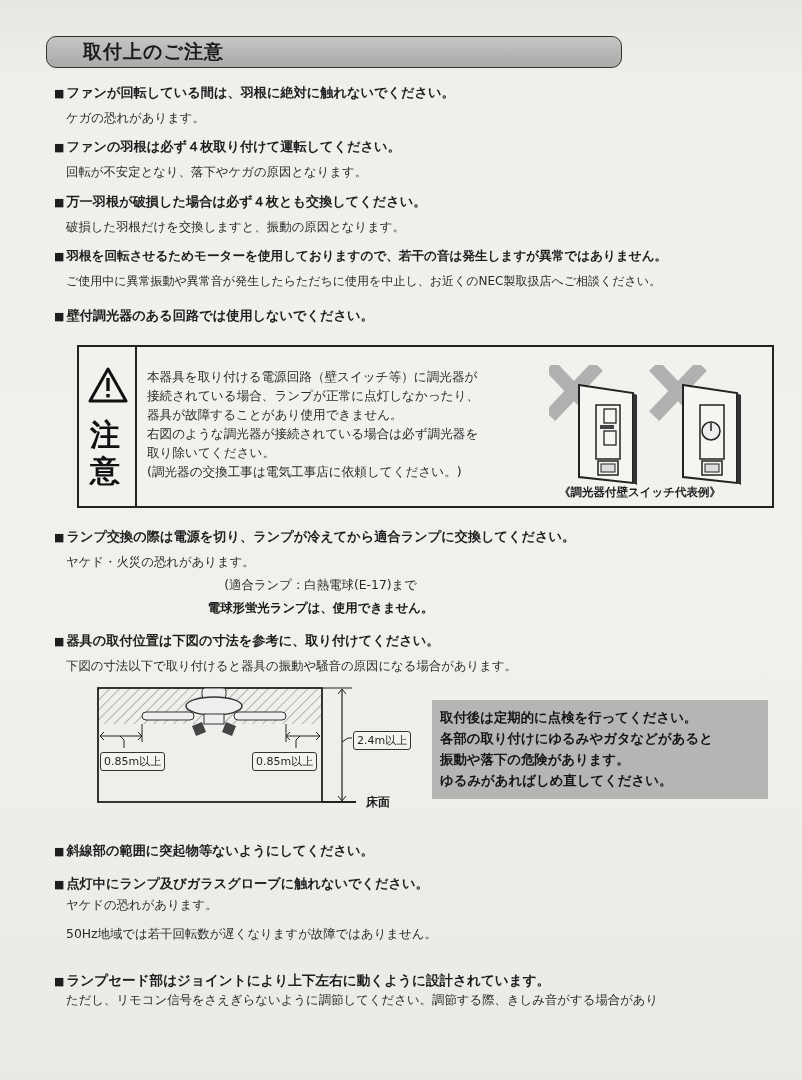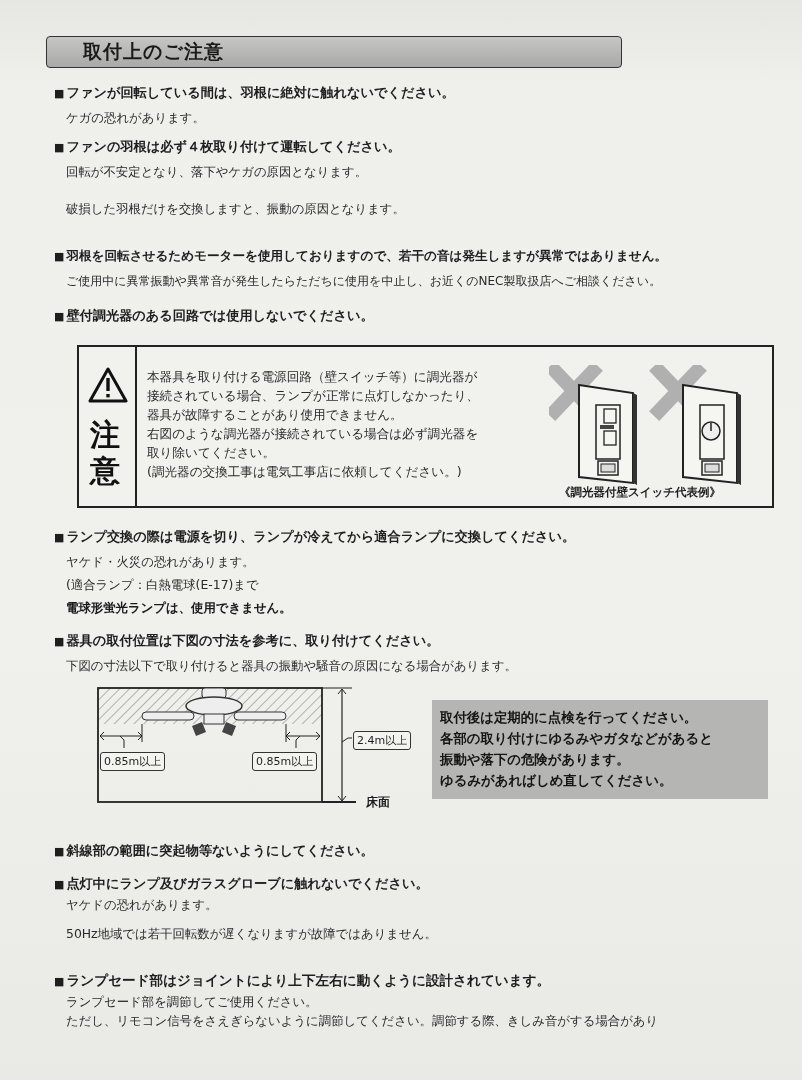--- a/index.html
+++ b/index.html
@@ -10,33 +10,33 @@
     color:#1e1e1e;
     position:relative;
   }
   .page-shade {
     position:absolute; inset:0;
     background:linear-gradient(180deg,#e6e6e3 0%,#efefec 8%,#f0f0ed 60%,#e9e9e6 100%);
   }
   .header-bar {
     position:absolute; left:46px; top:36px; width:576px; height:32px;
     background:linear-gradient(180deg,#c6c6c4,#a9a9a7);
-    border:1.5px solid #333; border-radius:4px;
+    border:1.5px solid #333; border-radius:10px;
     box-sizing:border-box;
   }
   .header-title {
     position:absolute; left:36px; top:2px;
     font-size:19px; font-weight:bold; letter-spacing:1px; color:#1a1a1a;
   }
   .item { position:absolute; left:54px; }
   .item .head { font-size:13.2px; font-weight:bold; white-space:nowrap; }
   .item .head::before { content:"■"; font-size:11px; margin-right:2px; }
   .item .sub { font-size:12.4px; margin-left:12px; margin-top:8px; white-space:nowrap; color:#2a2a2a; }
   .item .sub.bold { font-weight:bold; color:#1a1a1a; }
-  .item .sub + .sub { margin-top:6px; }
+  .item .sub + .sub { margin-top:6px;text-align:center; }
 
   .caution-box {
     position:absolute; left:77px; top:345px; width:697px; height:163px;
     border:2px solid #222; box-sizing:border-box; background:#f1f1ee;
   }
   .caution-left {
     position:absolute; left:0; top:0; width:58px; height:100%;
     border-right:2px solid #222; box-sizing:border-box;
   }
   .warn-icon { position:absolute; left:9px; top:20px; width:40px; height:36px; }
@@ -75,20 +75,21 @@
   <div class="head">ファンが回転している間は、羽根に絶対に触れないでください。</div>
   <div class="sub">ケガの恐れがあります。</div>
 </div>
 
 <div class="item" style="top:138px">
   <div class="head">ファンの羽根は必ず４枚取り付けて運転してください。</div>
   <div class="sub">回転が不安定となり、落下やケガの原因となります。</div>
 </div>
 
 <div class="item" style="top:193px">
+  <div class="head">万一羽根が破損した場合は必ず４枚とも交換してください。</div>
   <div class="sub">破損した羽根だけを交換しますと、振動の原因となります。</div>
 </div>
 
 <div class="item" style="top:248px">
   <div class="head" style="font-size:12.6px">羽根を回転させるためモーターを使用しておりますので、若干の音は発生しますが異常ではありません。</div>
   <div class="sub" style="font-size:12px">ご使用中に異常振動や異常音が発生したらただちに使用を中止し、お近くのNEC製取扱店へご相談ください。</div>
 </div>
 
 <div class="item" style="top:307px">
   <div class="head">壁付調光器のある回路では使用しないでください。</div>
@@ -213,15 +214,14 @@
   <div class="head">点灯中にランプ及びガラスグローブに触れないでください。</div>
   <div class="sub" style="margin-top:4px">ヤケドの恐れがあります。</div>
 </div>
 
 <div class="item" style="top:922px">
   <div class="sub" style="margin-top:4px">50Hz地域では若干回転数が遅くなりますが故障ではありません。</div>
 </div>
 
 <div class="item" style="top:972px">
   <div class="head" style="font-size:13.6px">ランプセード部はジョイントにより上下左右に動くように設計されています。</div>
-  <div class="sub" style="margin-top:4px">ランプセード部を調節してご使用ください。</div>
   <div class="sub" style="margin-top:2px">ただし、リモコン信号をさえぎらないように調節してください。調節する際、きしみ音がする場合があり</div>
 </div>
 
 </body></html>

